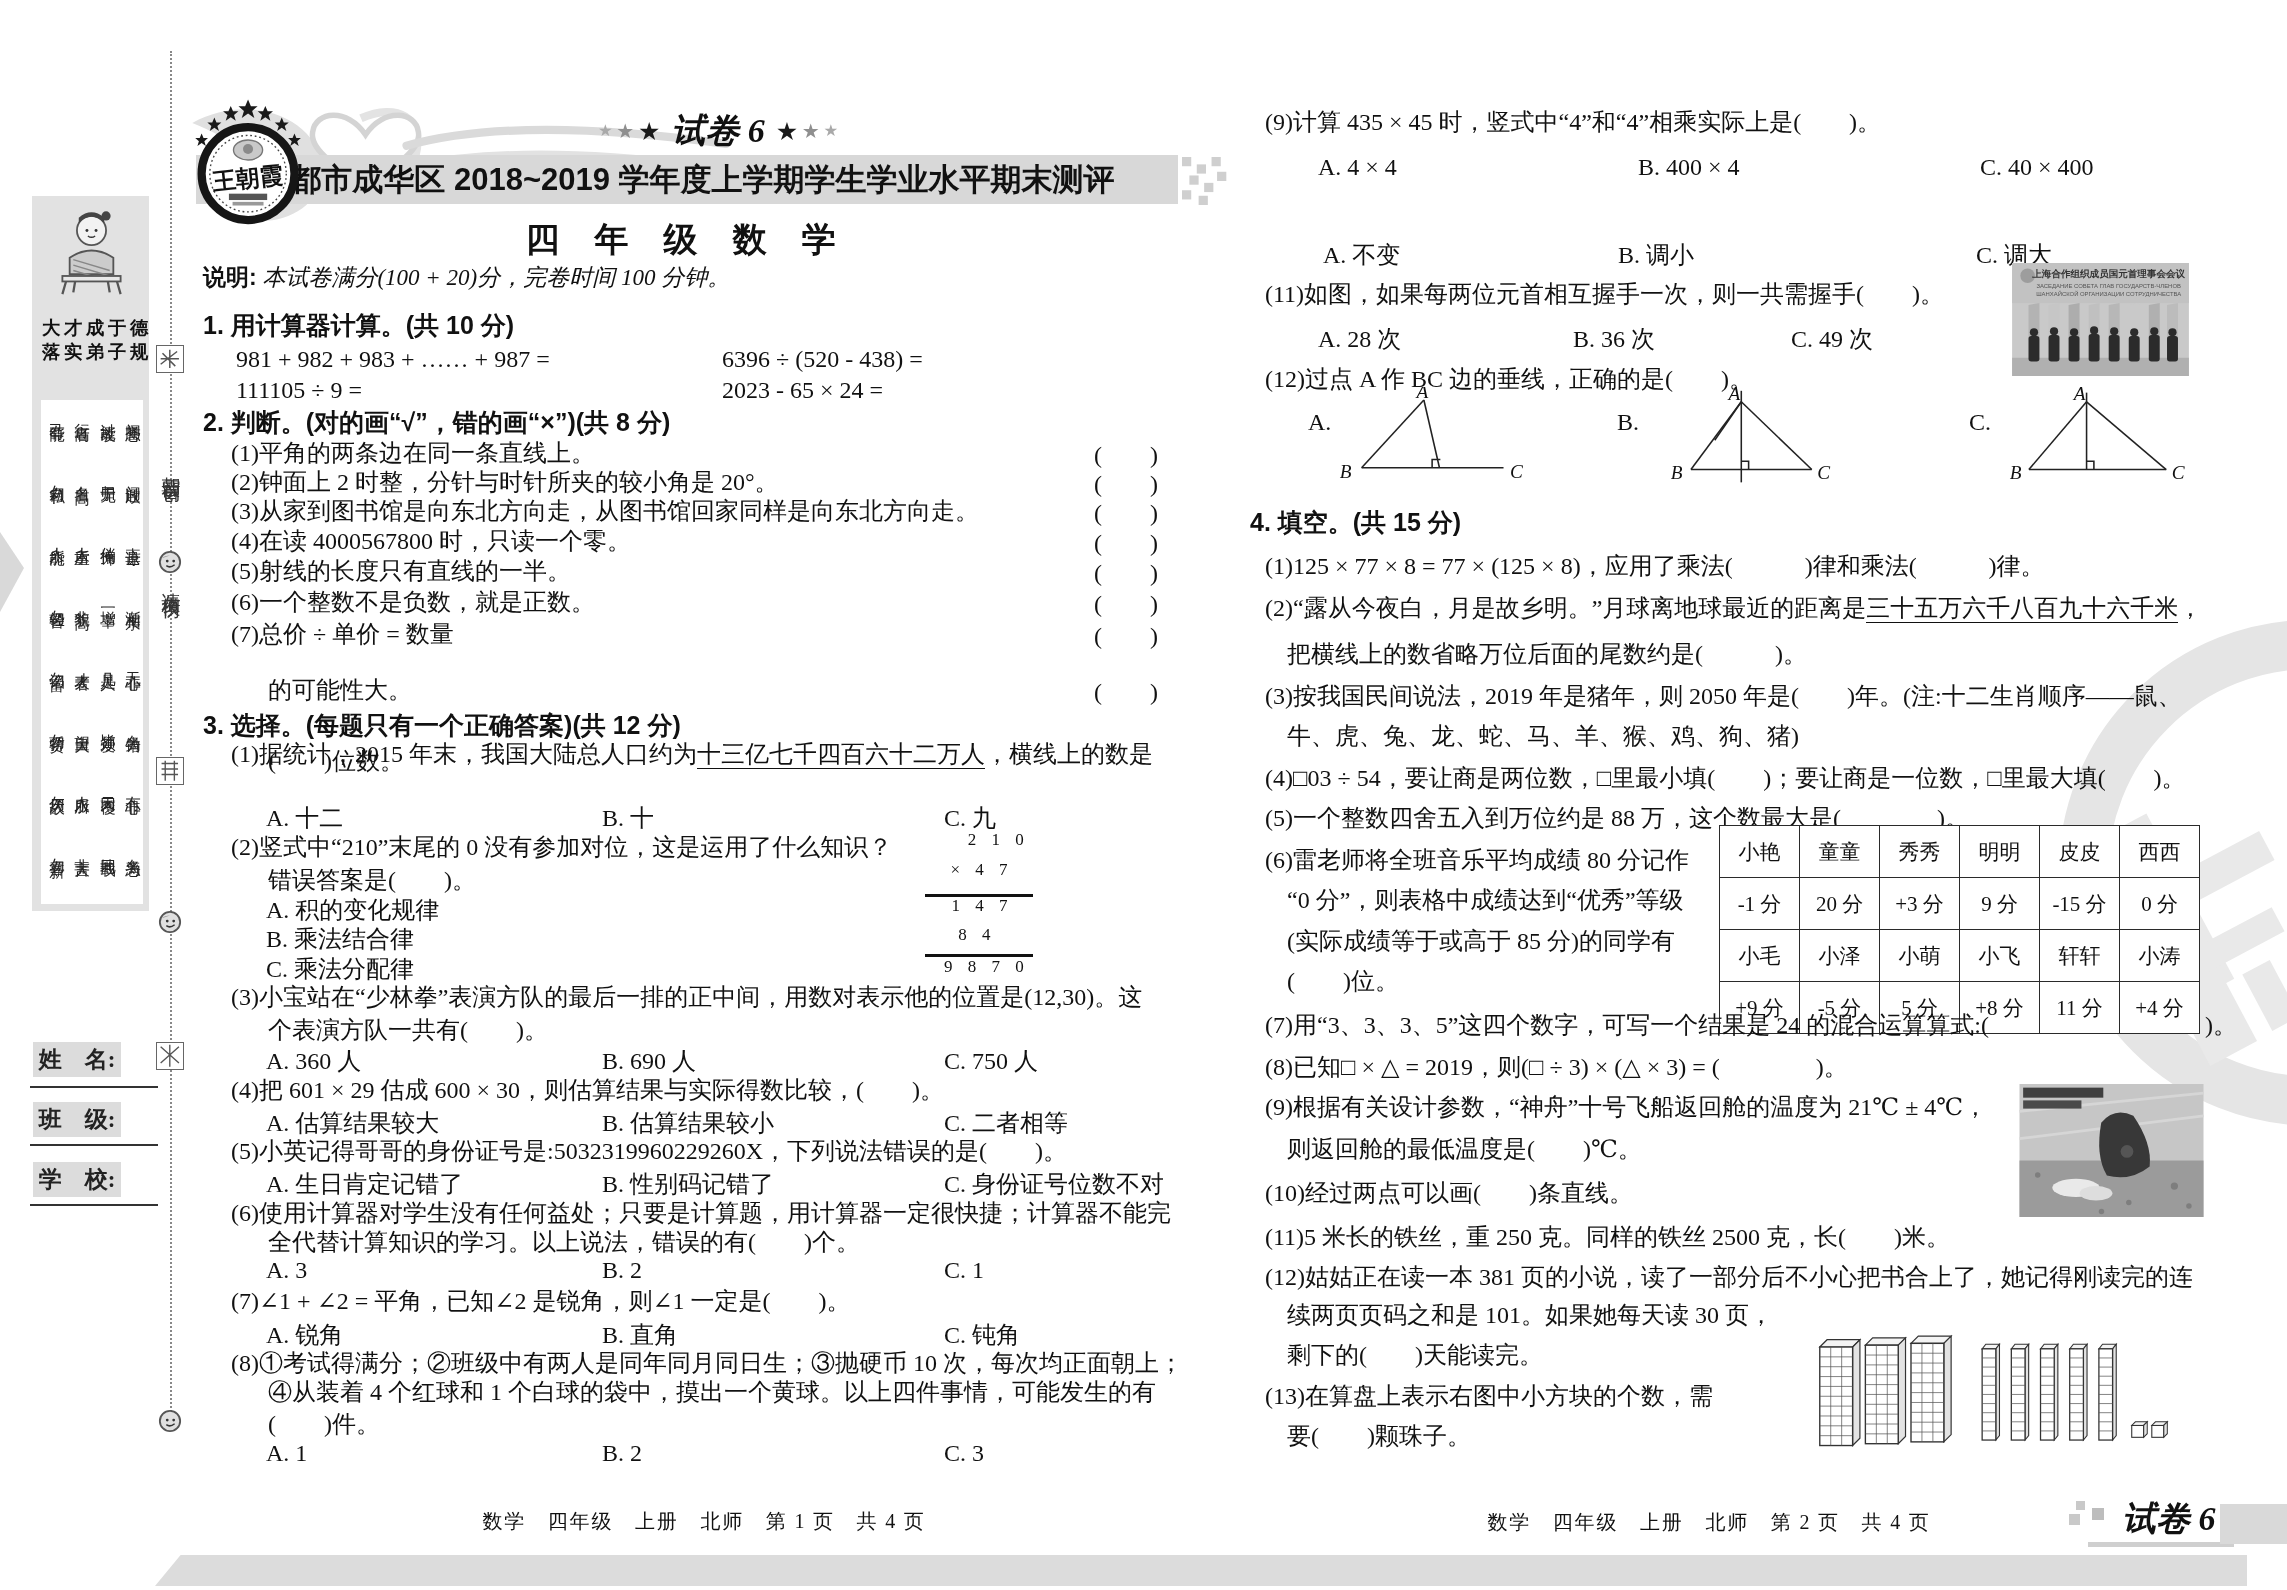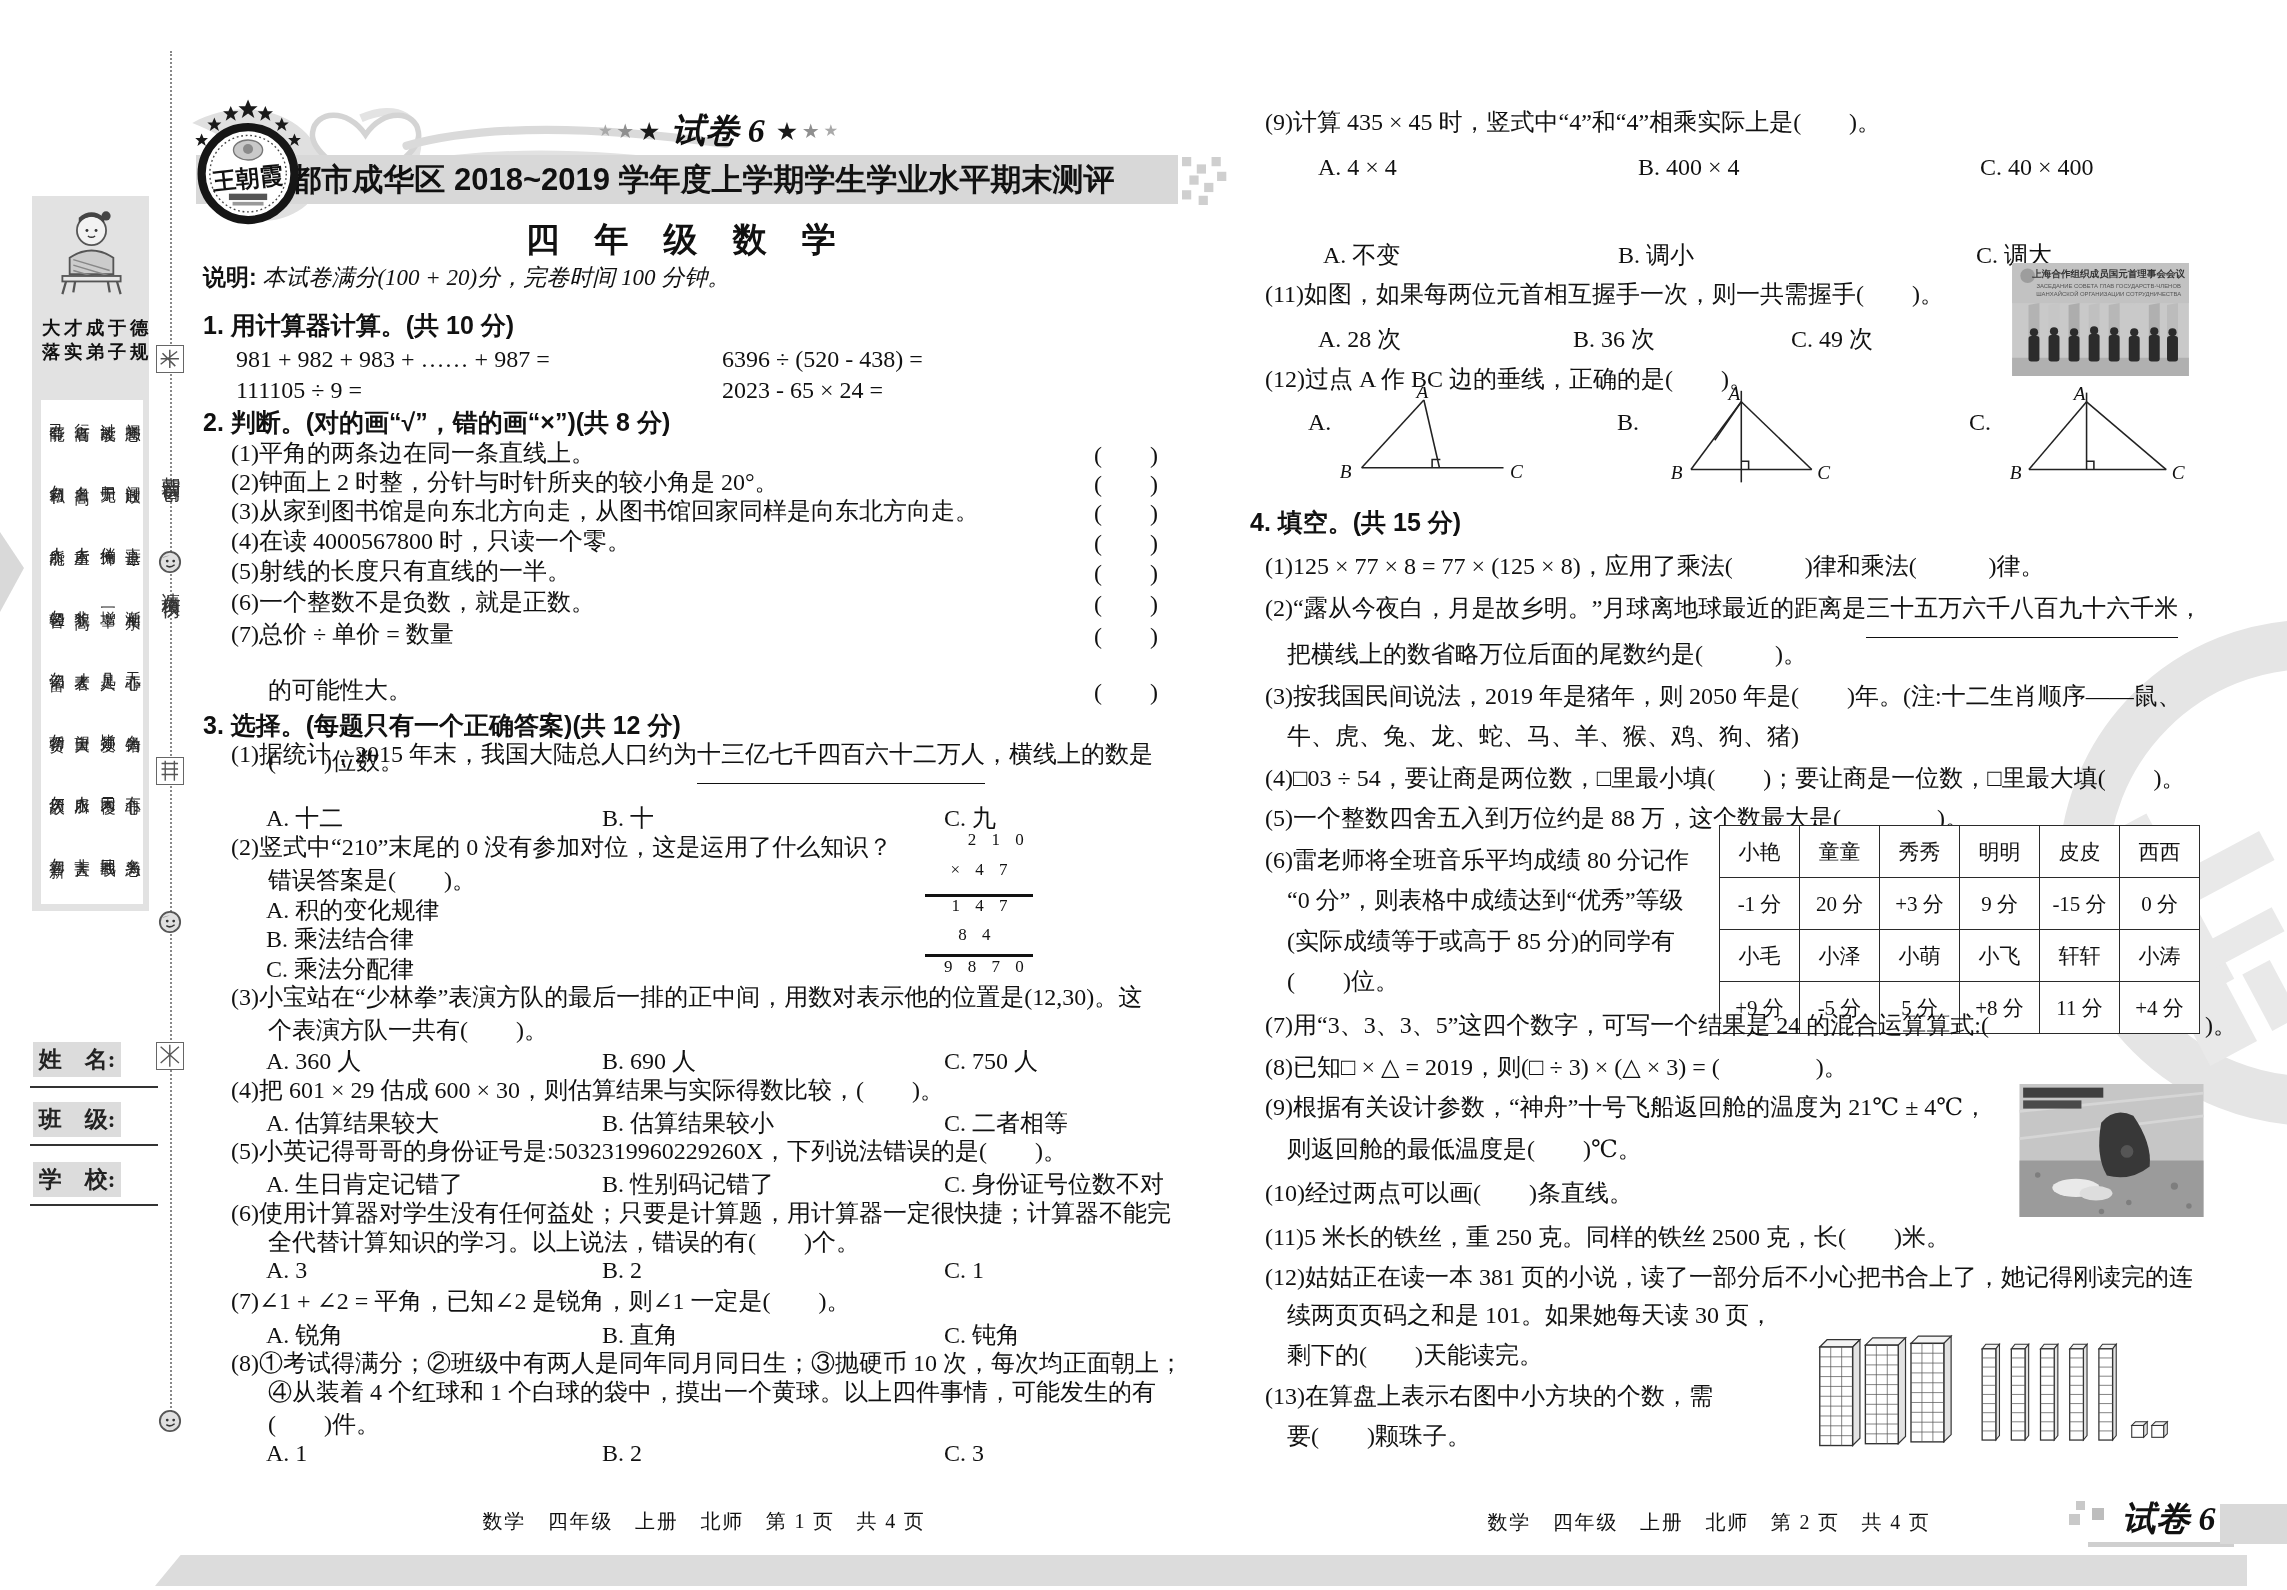--- a/index.html
+++ b/index.html
@@ -2,21 +2,21 @@
 <html style="font-size:14.6px"><head>
 <meta charset="utf-8">
 <style>
   html,body{margin:0;padding:0;background:#ffffff;}
   #canvas{position:relative;width:2287px;height:1591px;background:#ffffff;overflow:hidden;
           font-family:"Liberation Serif","DejaVu Serif",serif;color:#111;}
   .t{position:absolute;white-space:nowrap;font-size:24px;line-height:29px;}
   .h{font-family:"Liberation Sans","DejaVu Sans",sans-serif;font-weight:bold;font-size:25px;}
   .opt{position:absolute;white-space:nowrap;font-size:24px;}
   .paren{position:absolute;font-size:24px;white-space:nowrap;}
-  .ul{border-bottom:1.8px solid #111;padding-bottom:16px;}
+  .ul{border-bottom:1.8px solid #111;padding-bottom:1px;}
   .rule{position:absolute;height:2.7px;background:#111;}
   .mline{position:absolute;font-size:17px;letter-spacing:5.5px;white-space:nowrap;}
   .vg{position:absolute;width:22px;writing-mode:vertical-lr;text-orientation:upright;
       font-size:15.5px;line-height:22px;letter-spacing:1.8px;color:#222;}
   .vt{position:absolute;left:155px;width:29px;writing-mode:vertical-rl;text-orientation:upright;
       font-size:19px;color:#333;letter-spacing:2.7px;}
   .fieldbox{position:absolute;left:33px;width:88px;height:35px;background:#dcdcdc;
             font-size:23px;font-weight:bold;line-height:35px;text-align:center;color:#222;}
   .fline{position:absolute;left:30px;width:128px;height:1.8px;background:#333;}
   table.score{position:absolute;left:1719px;top:825px;border-collapse:collapse;table-layout:fixed;background:#fff;}

